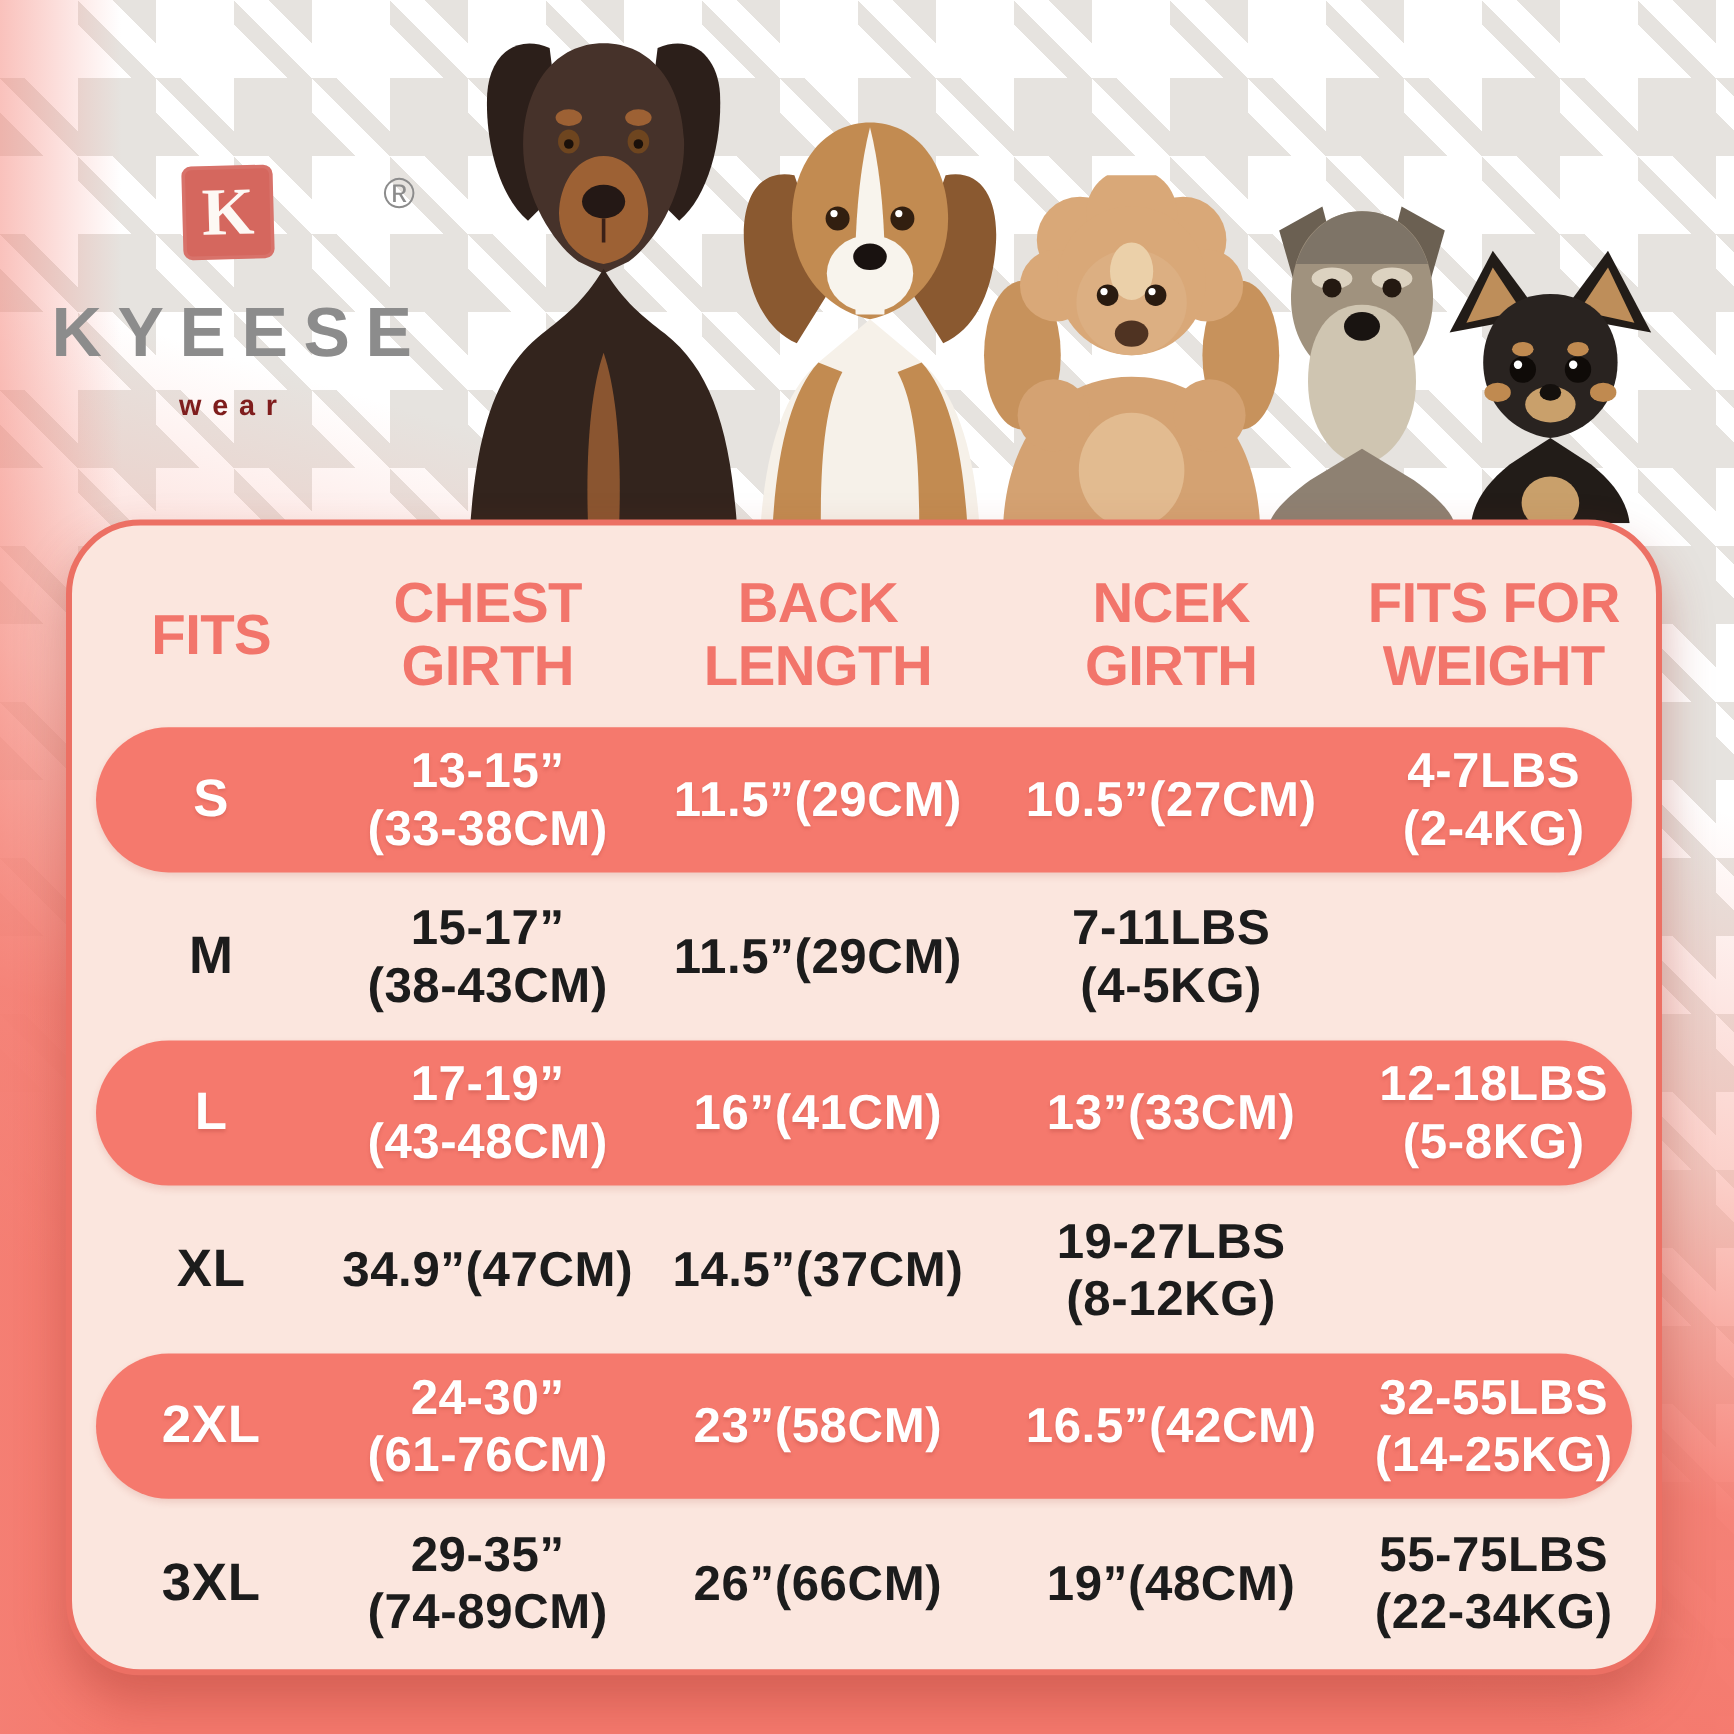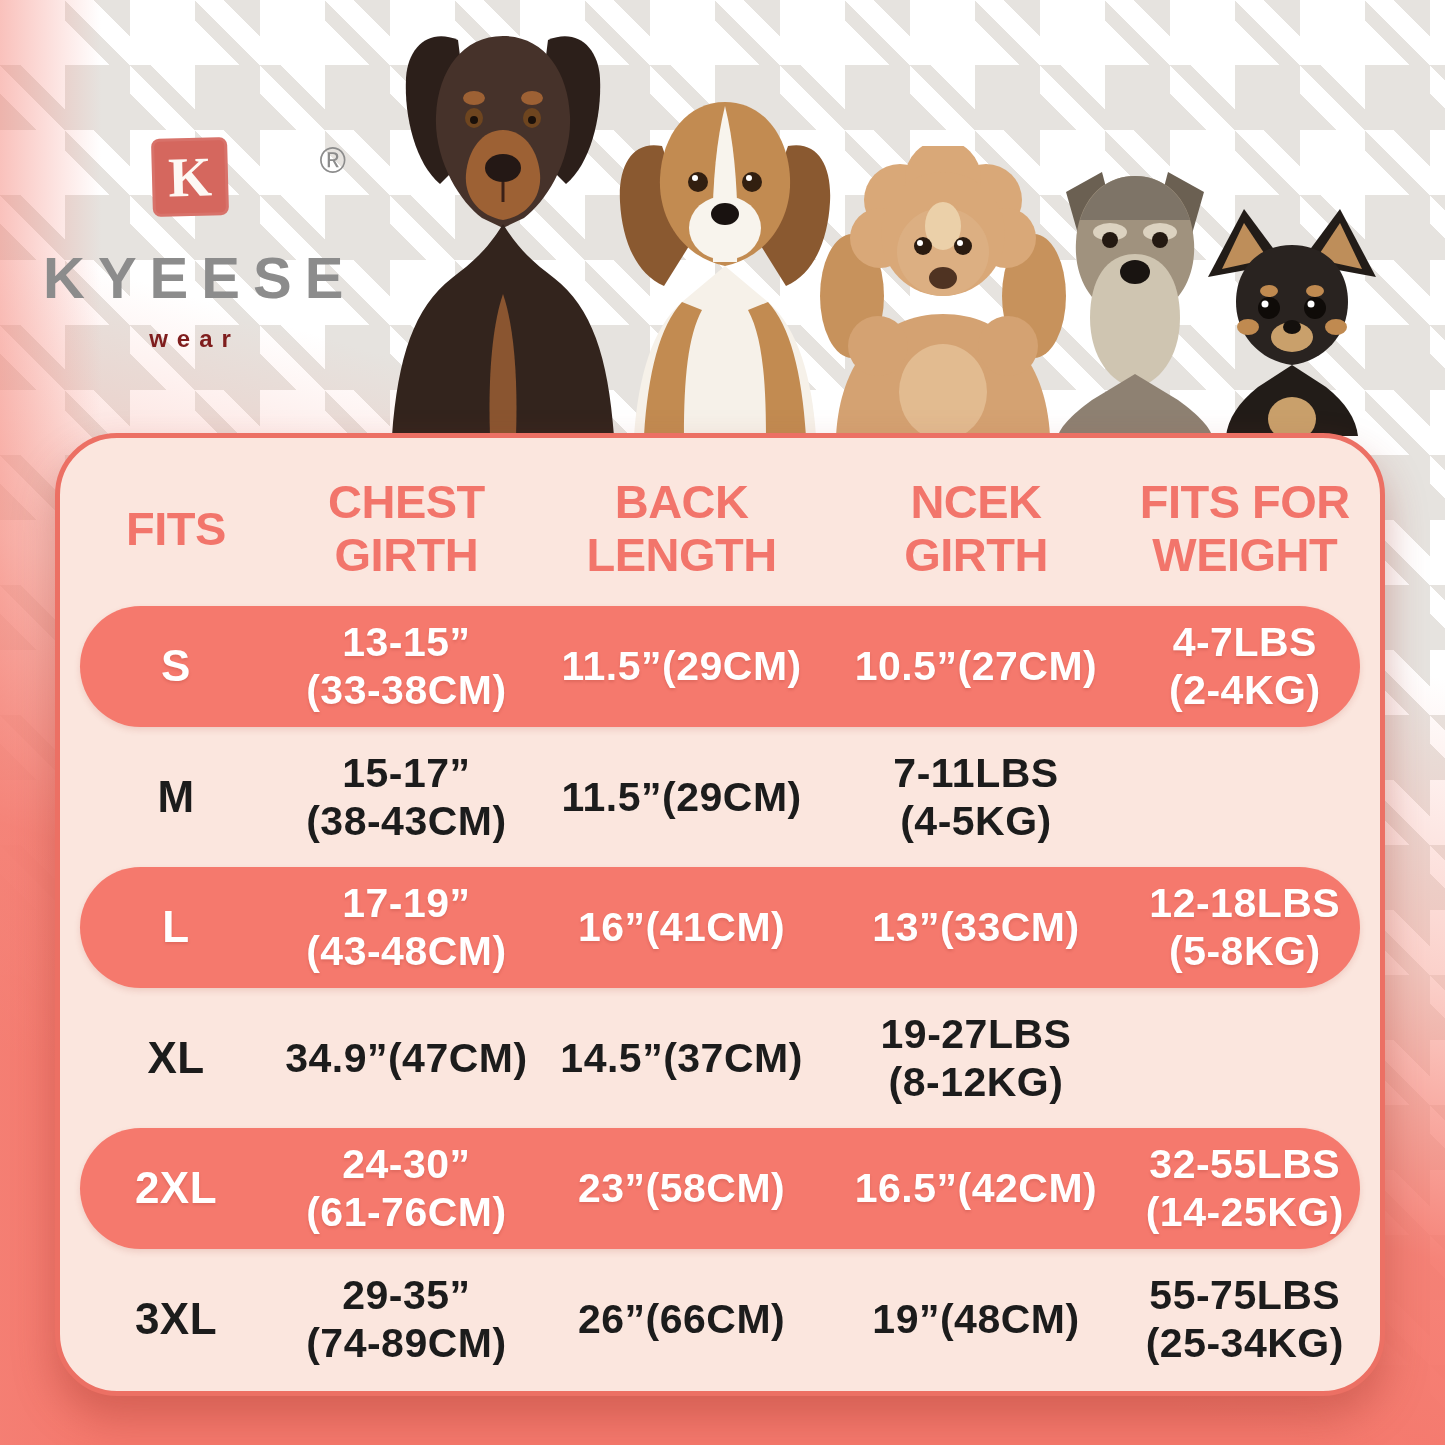--- a/index.html
+++ b/index.html
@@ -225,18 +225,18 @@
           <div class="cell">32-55LBS
 (14-25KG)</div>
         </div>
         <div class="row grid5">
           <div class="cell size-cell">3XL</div>
           <div class="cell">29-35”
 (74-89CM)</div>
           <div class="cell">26”(66CM)</div>
           <div class="cell">19”(48CM)</div>
           <div class="cell">55-75LBS
-(25-34KG)</div>
+(22-34KG)</div>
         </div>
       </div>
   </div>
 
 </div>
 
 </body></html>

